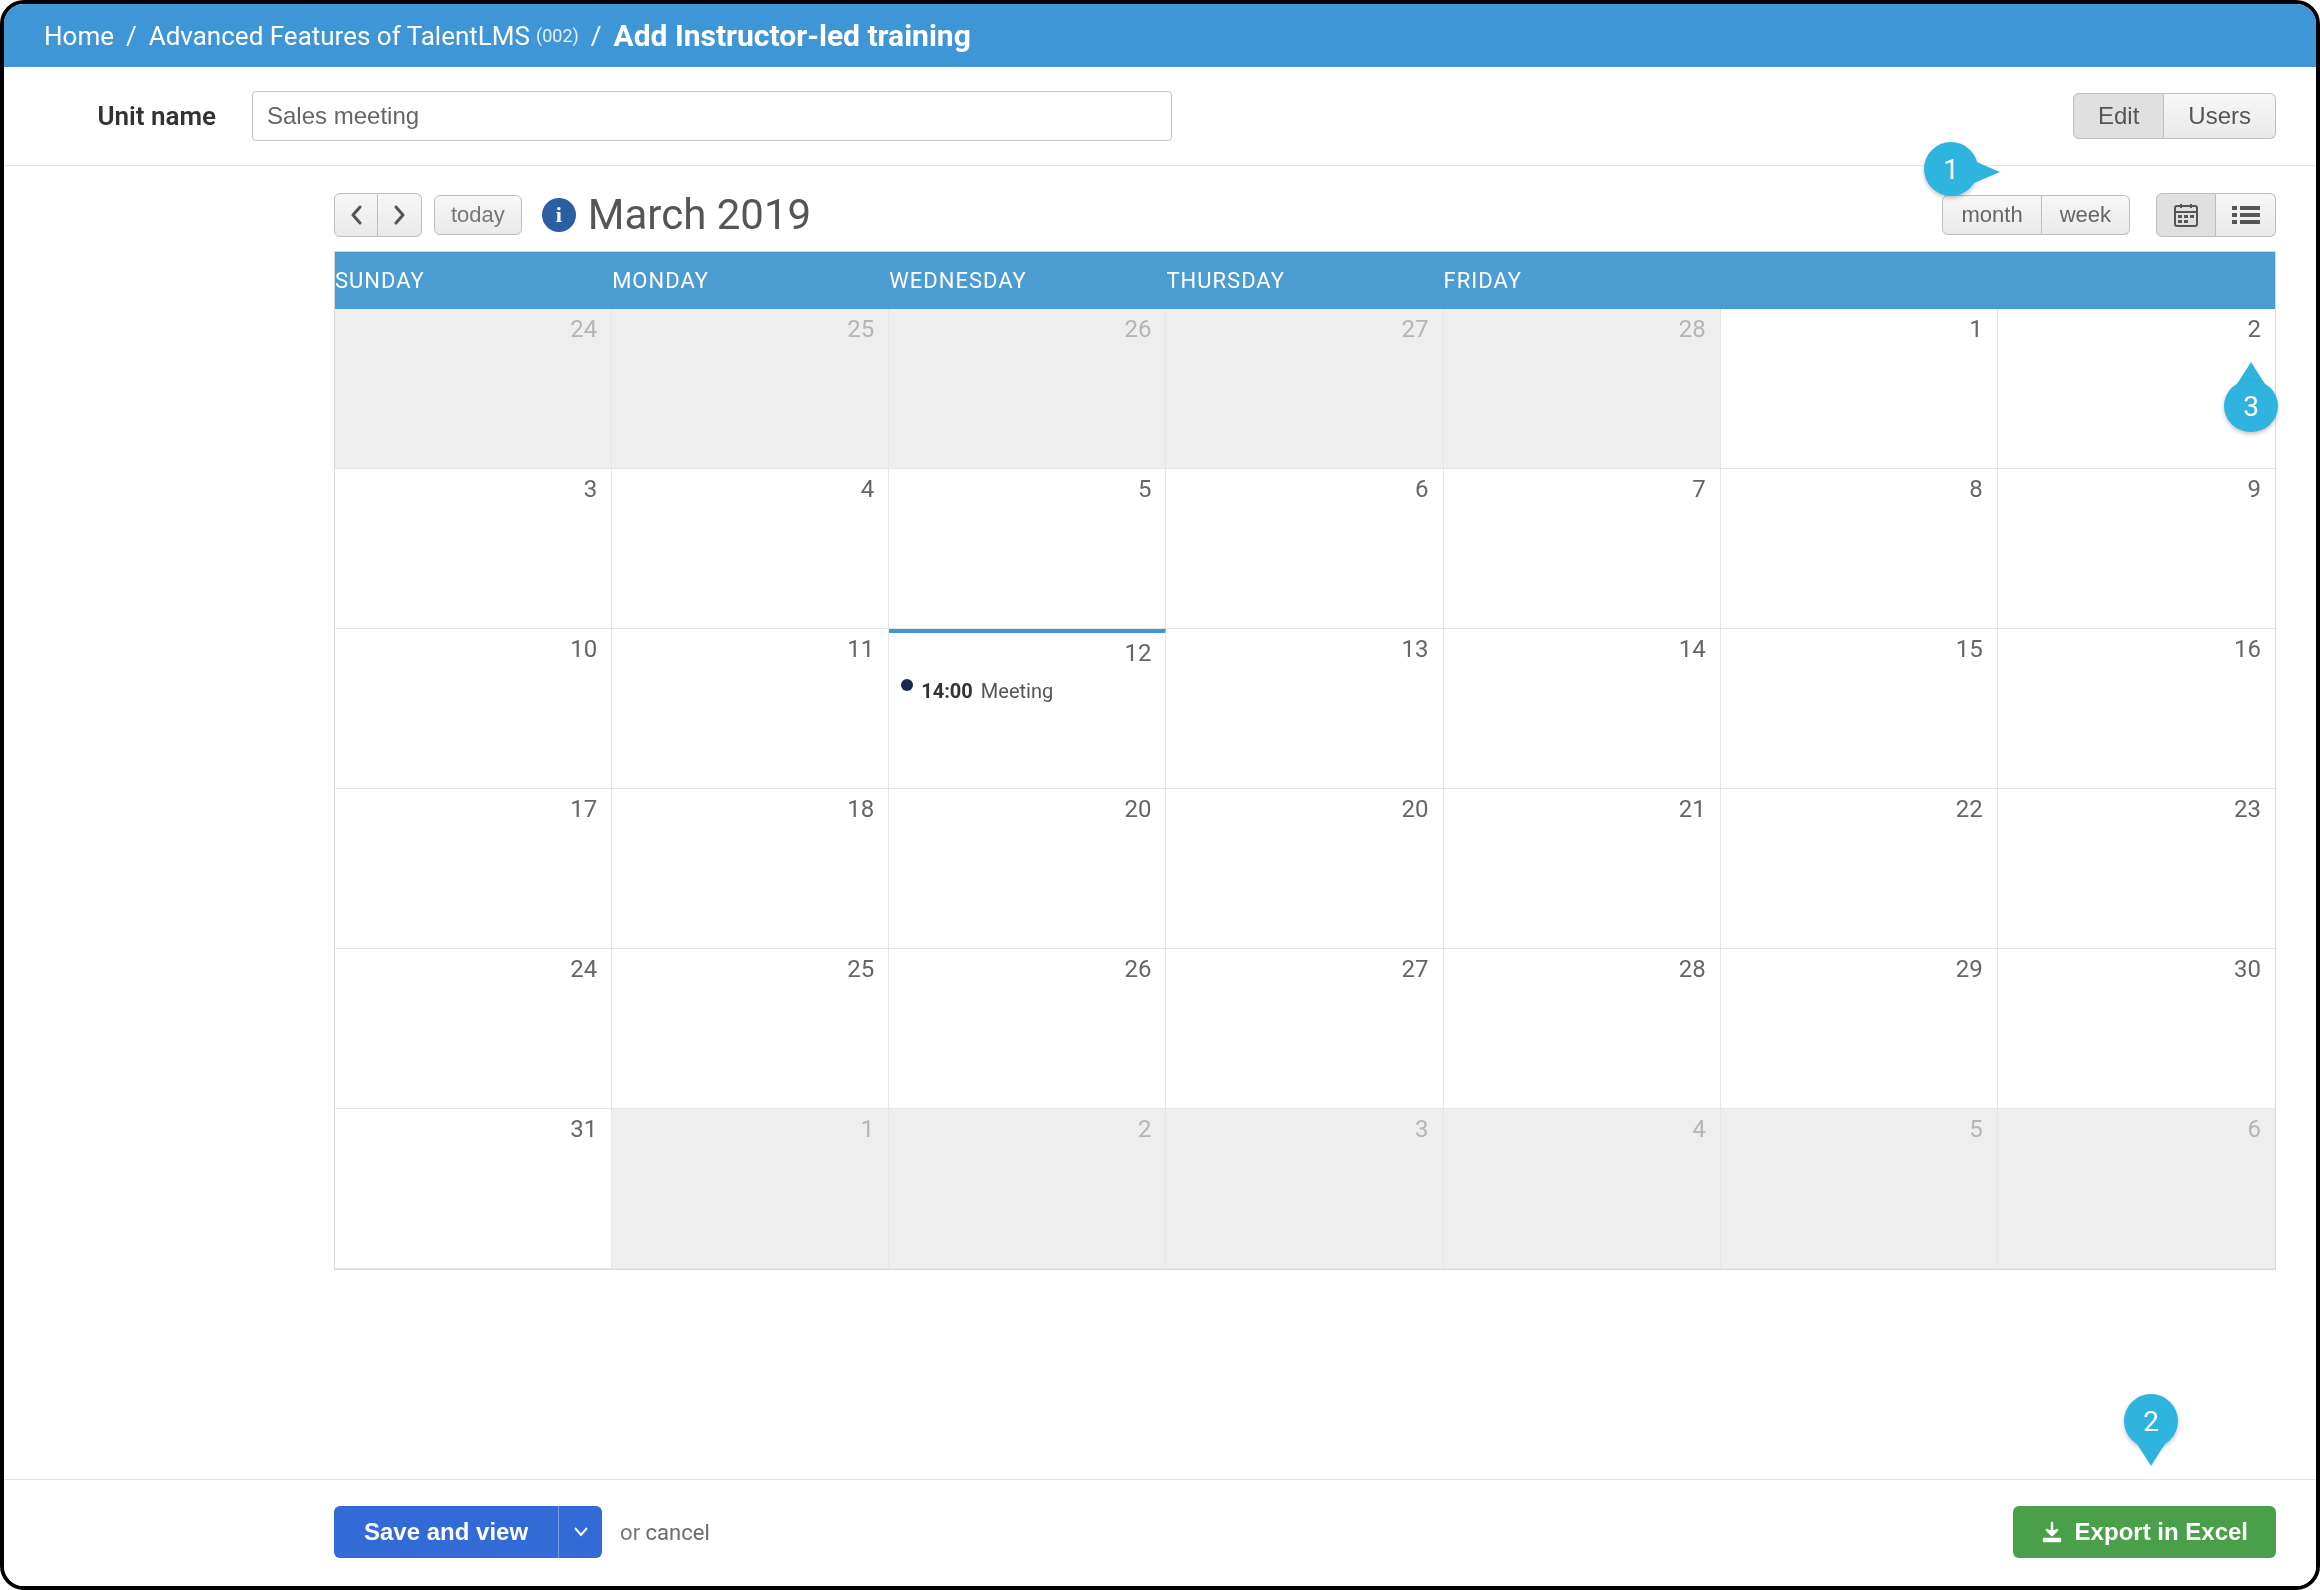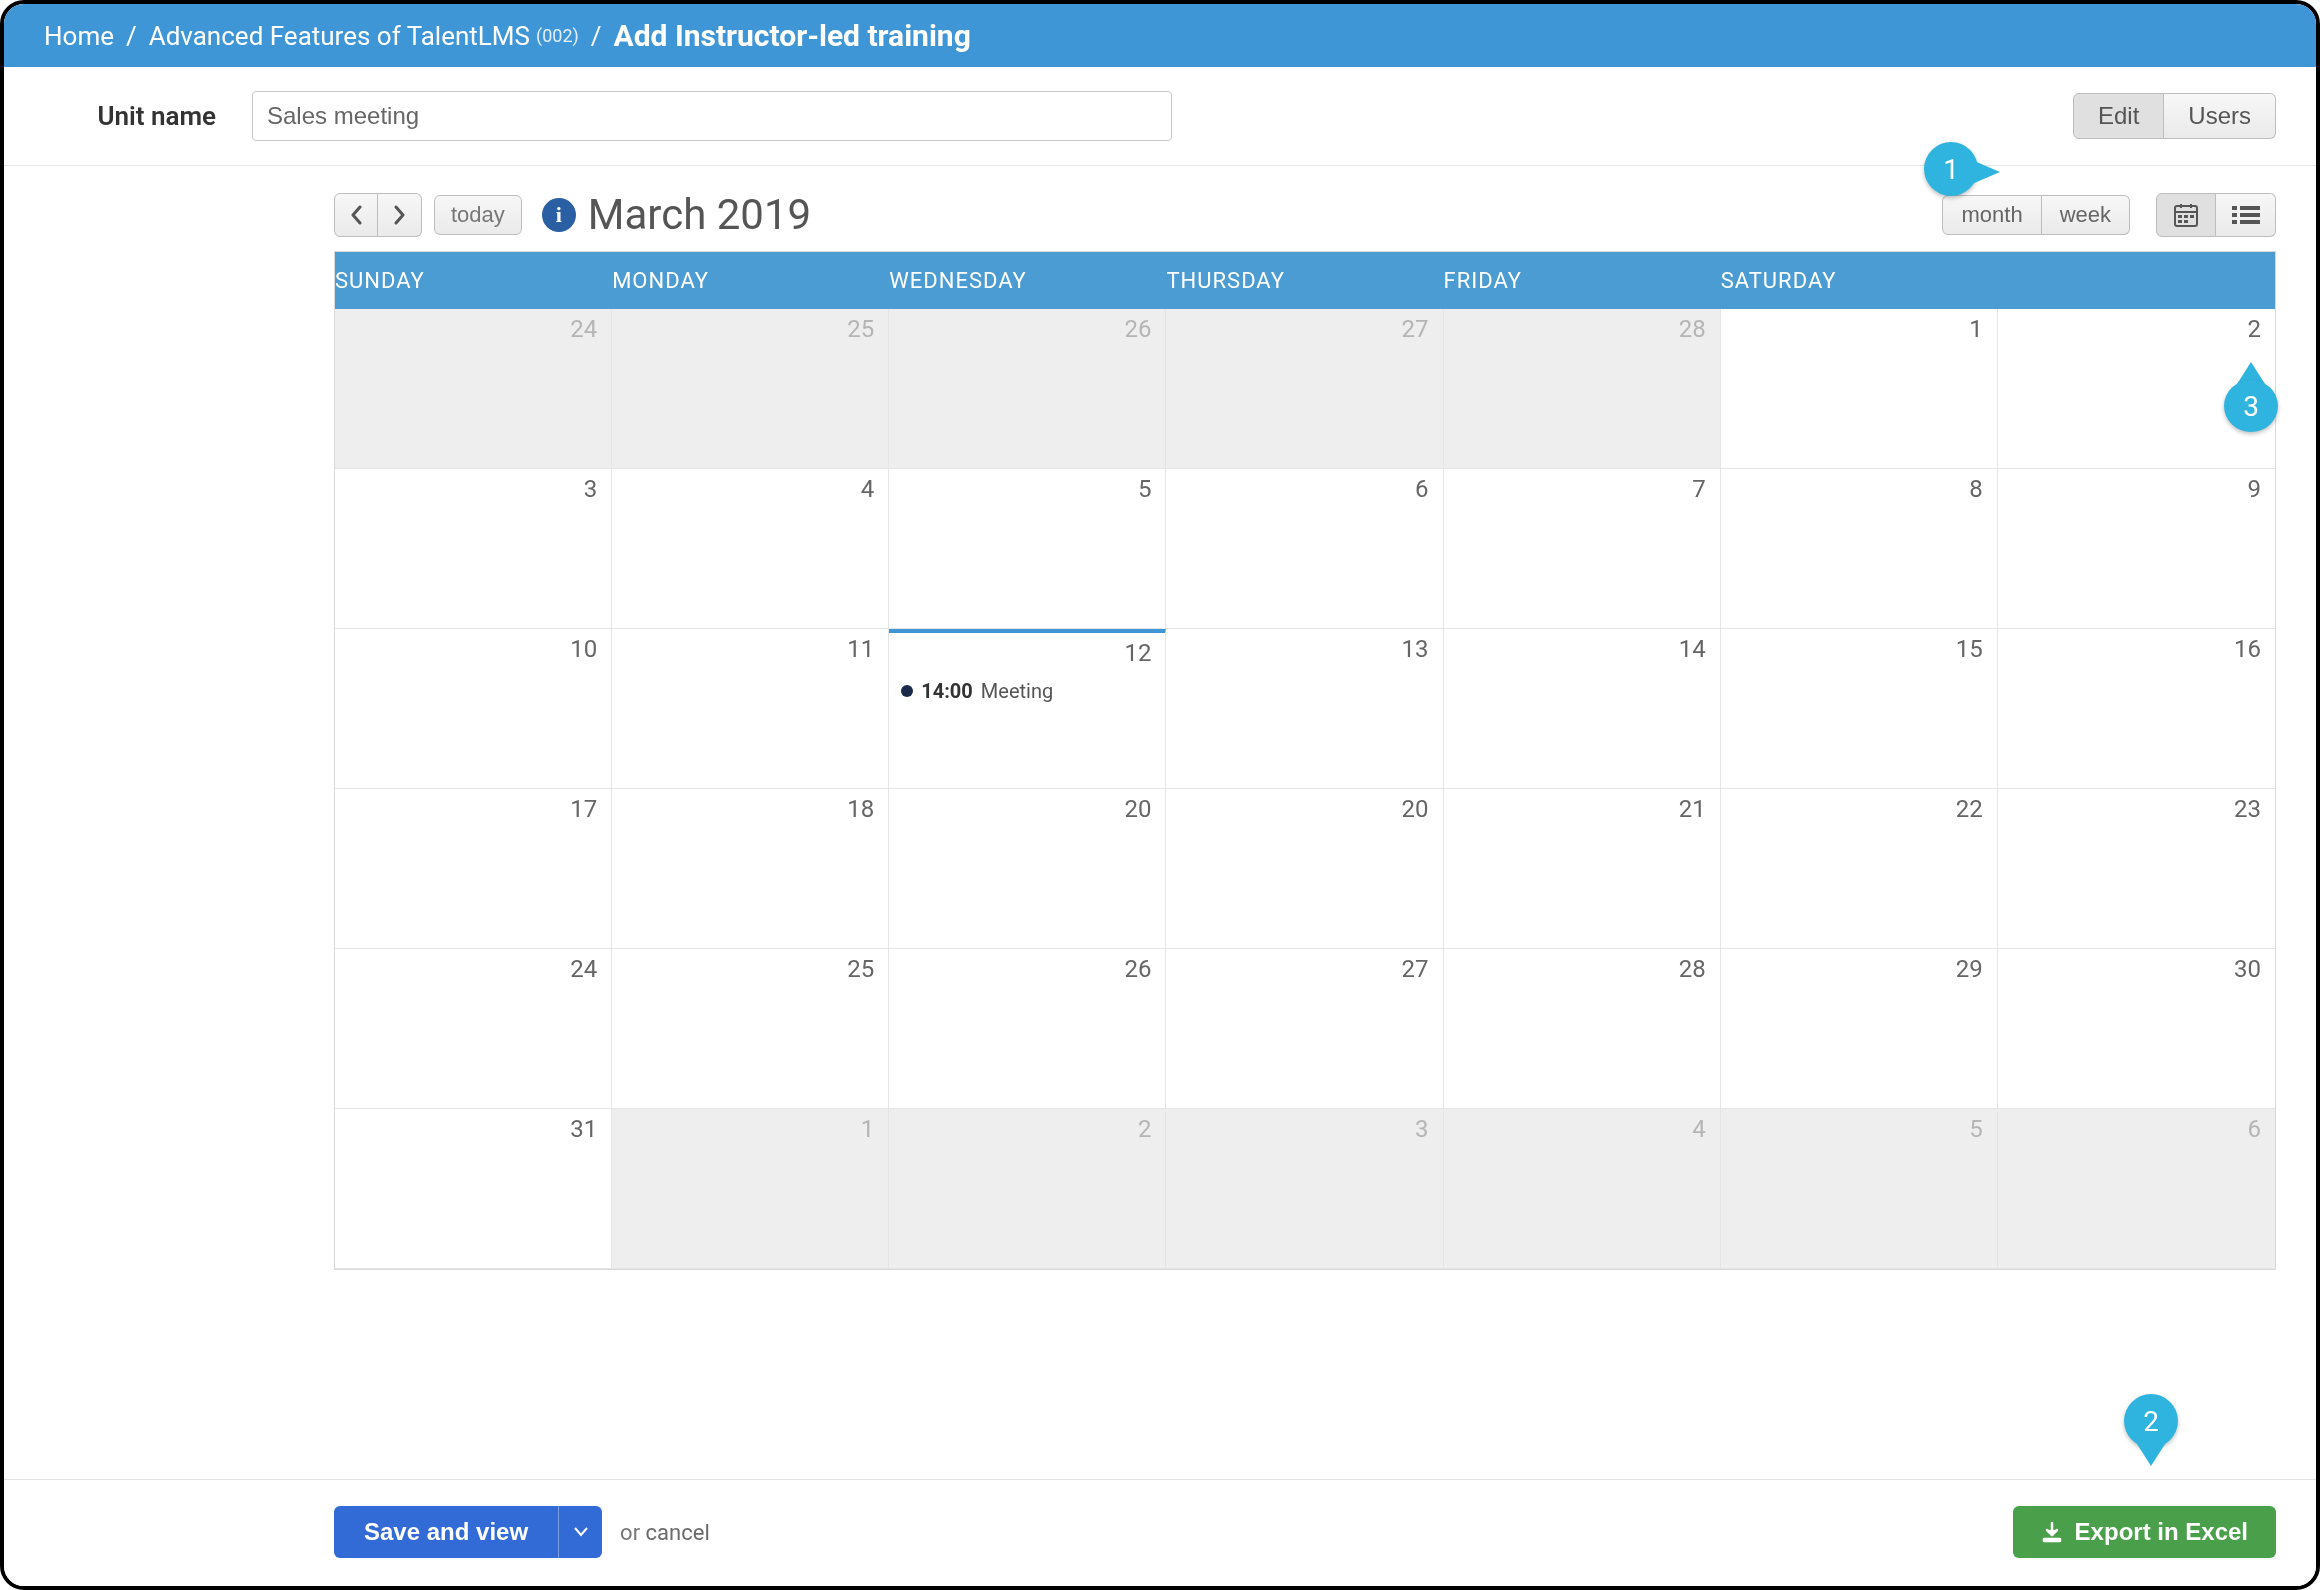--- a/index.html
+++ b/index.html
@@ -123,21 +123,21 @@
     position:relative;
     padding:6px 12px;
     background:#fff;
   }
   .cell:nth-child(7n){ border-right:none; }
   .cell.out { background:#eeeeee; color:#b5b5b5; }
   .cell.out .daynum { color:#b5b5b5; }
   .daynum { position:absolute; top:6px; right:14px; font-size:24px; color:#666; }
   .cell.today-cell { border-top: 4px solid #3f96d6; padding-top:2px; }
   .event {
-    margin-top:44px; font-size:20px; color:#555; display:flex; align-items:center; gap:8px;
+    margin-top:44px; font-size:20px; color:#555; display:flex; gap:8px;
   }
   .event .dot { width:12px; height:12px; border-radius:50%; background:#1a2a4a; display:inline-block;}
   .event .time { font-weight:700; color:#333; }
 
   .footer {
     position:absolute; bottom:0; left:0; right:0;
     border-top:1px solid #e4e4e4;
     padding: 26px 40px 28px 330px;
     display:flex; align-items:center; gap:18px;
     background:#fff;
@@ -259,21 +259,20 @@
     </div>
   </div>
 
   <div class="calendar">
     <div class="cal-head" id="cal-head">
         <div>SUNDAY</div>
         <div>MONDAY</div>
         <div>WEDNESDAY</div>
         <div>THURSDAY</div>
         <div>FRIDAY</div>
-        <div>SATURDAY</div>
       </div>
     <div class="cal-body" id="cal-body">
         <div class="cell out">
           <div class="daynum">24</div>
         </div>
         <div class="cell out">
           <div class="daynum">25</div>
         </div>
         <div class="cell out">
           <div class="daynum">26</div>

